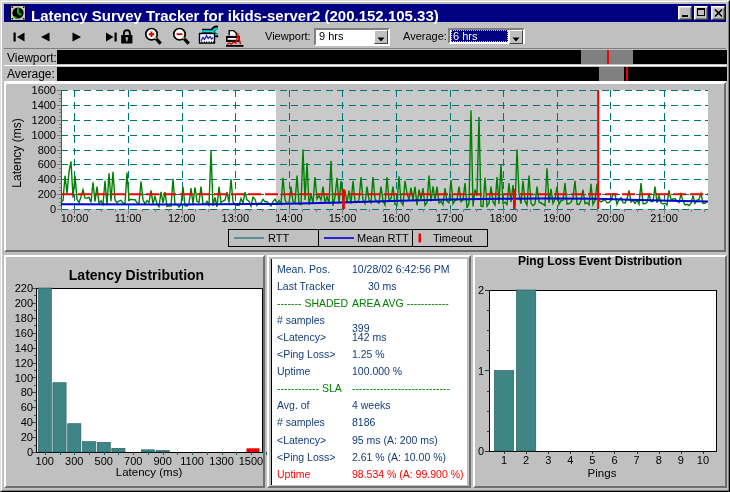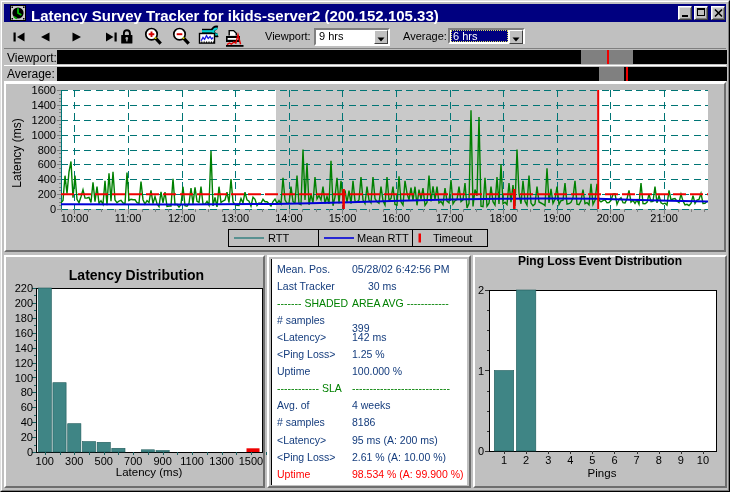--- a/index.html
+++ b/index.html
@@ -345,21 +345,21 @@
 <text x="221.6" y="465" text-anchor="middle">1300</text>
 <text x="251.0" y="465" text-anchor="middle">1500</text>
 <text x="149" y="476" text-anchor="middle" font-size="11.5">Latency (ms)</text>
 </g>
 </g>
 </svg>
 
 <div class="abs" style="left:271px;top:259px;width:196px;height:226px;background:#ffffff;border-left:1px solid #000"></div>
 <div style="font-size:10.5px">
 <div style="position:absolute;left:277px;top:262.5px;color:#143c7d;white-space:pre">Mean. Pos.</div>
-<div style="position:absolute;left:352px;top:262.5px;color:#143c7d;white-space:pre">05/28/02 6:42:56 PM</div>
+<div style="position:absolute;left:352px;top:262.5px;color:#143c7d;white-space:pre">10/28/02 6:42:56 PM</div>
 <div style="position:absolute;left:277px;top:279.6px;color:#143c7d;white-space:pre">Last Tracker</div>
 <div style="position:absolute;left:368px;top:279.6px;color:#143c7d;white-space:pre">30 ms</div>
 <div style="position:absolute;left:277px;top:296.7px;color:#008000;white-space:pre">------- SHADED</div>
 <div style="position:absolute;left:352px;top:296.7px;color:#008000;white-space:pre">AREA AVG ------------</div>
 <div style="position:absolute;left:277px;top:313.8px;color:#143c7d;white-space:pre"># samples</div>
 <div style="position:absolute;left:352px;top:322px;color:#143c7d;white-space:pre">399</div>
 <div style="position:absolute;left:277px;top:330.9px;color:#143c7d;white-space:pre">&lt;Latency&gt;</div>
 <div style="position:absolute;left:352px;top:330.9px;color:#143c7d;white-space:pre">142 ms</div>
 <div style="position:absolute;left:277px;top:348.0px;color:#143c7d;white-space:pre">&lt;Ping Loss&gt;</div>
 <div style="position:absolute;left:352px;top:348.0px;color:#143c7d;white-space:pre">1.25 %</div>

